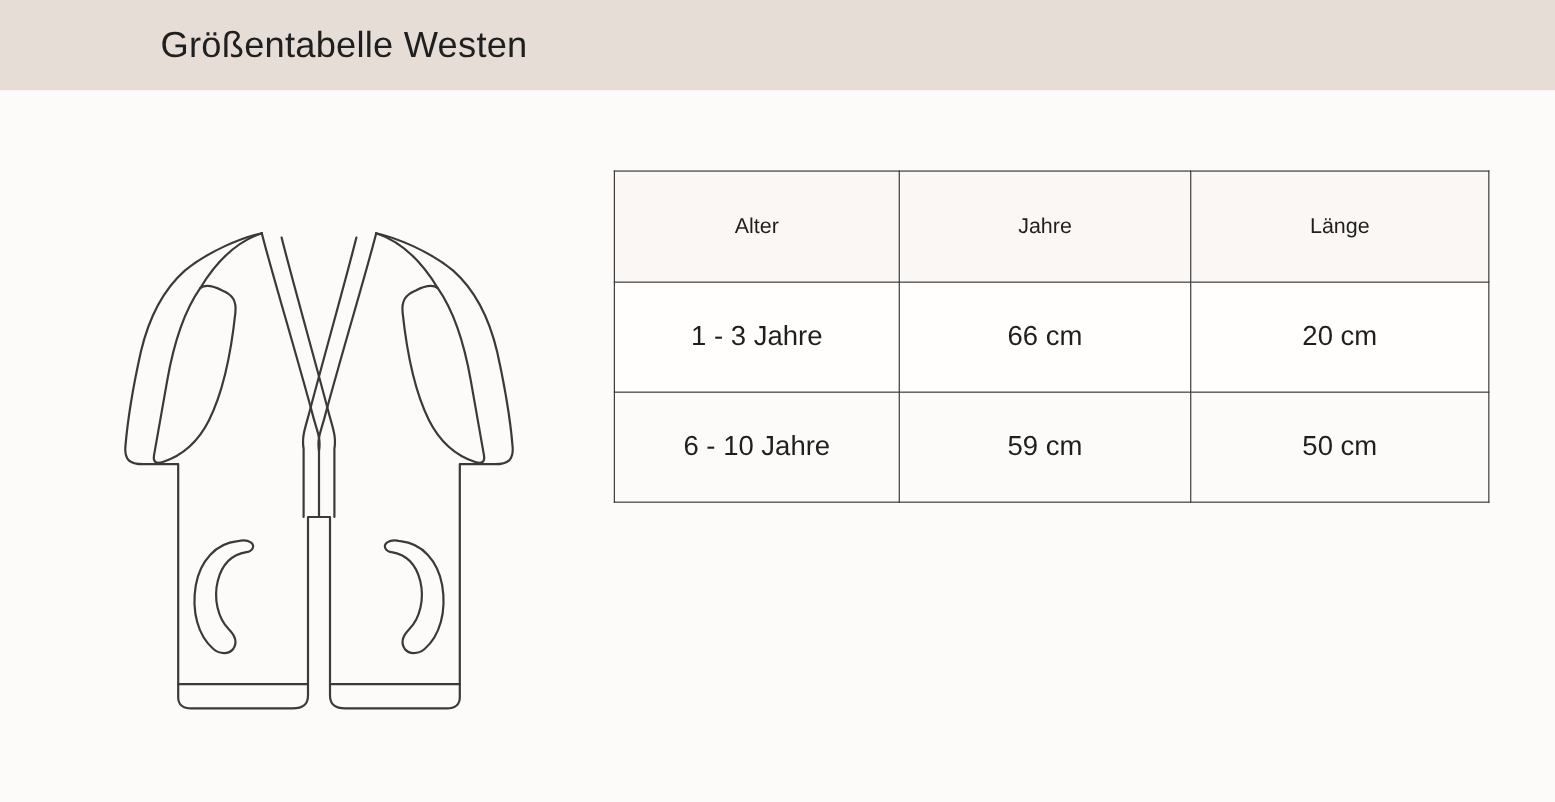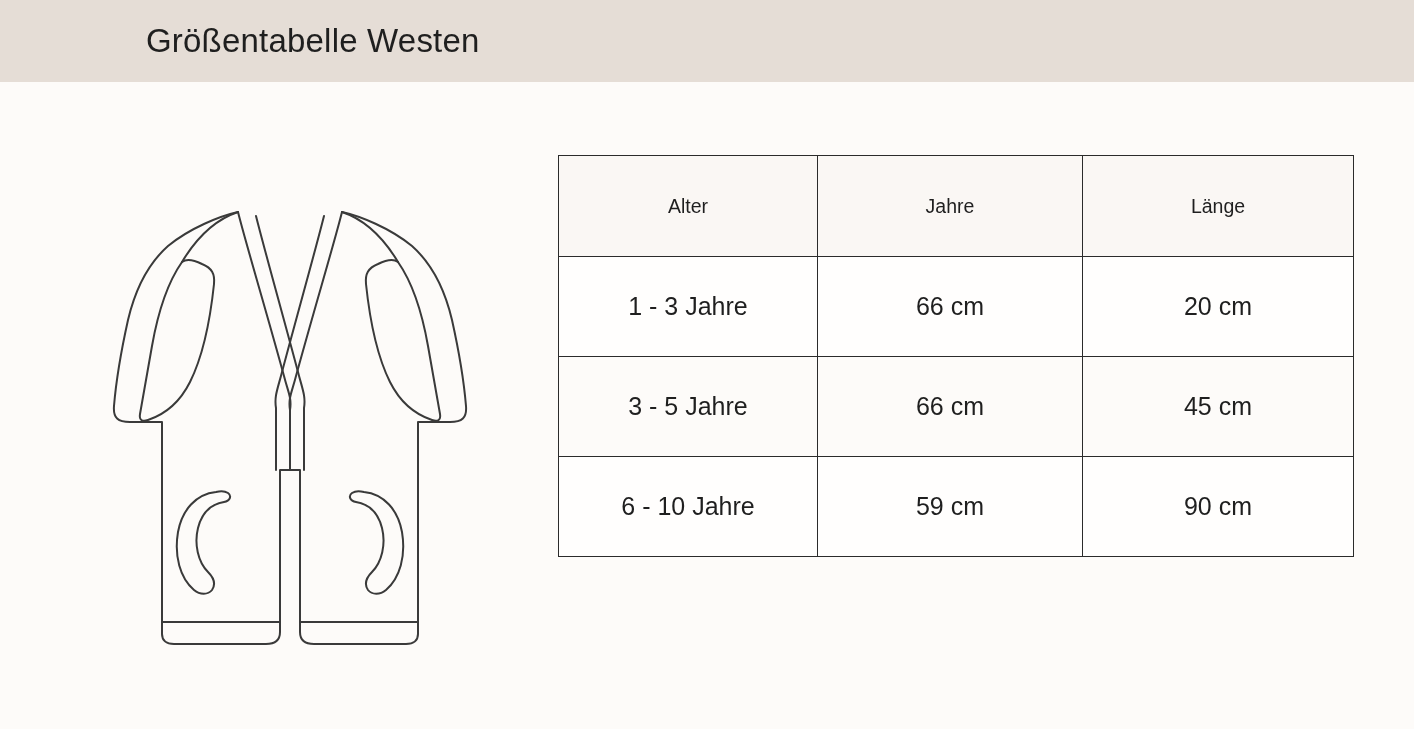--- a/index.html
+++ b/index.html
@@ -208,26 +208,21 @@
           <th>Länge</th>
         </tr>
       </thead>
       <tbody>
         <tr>
           <td>1 - 3 Jahre</td>
           <td>66 cm</td>
           <td>20 cm</td>
         </tr>
         <tr>
-          <td>3 - 5 Jahre</td>
-          <td>66 cm</td>
-          <td>45 cm</td>
-        </tr>
-        <tr>
           <td>6 - 10 Jahre</td>
           <td>59 cm</td>
-          <td>90 cm</td>
+          <td>50 cm</td>
         </tr>
       </tbody>
     </table>
   </div>
 
 </div>
 
 </body></html>

